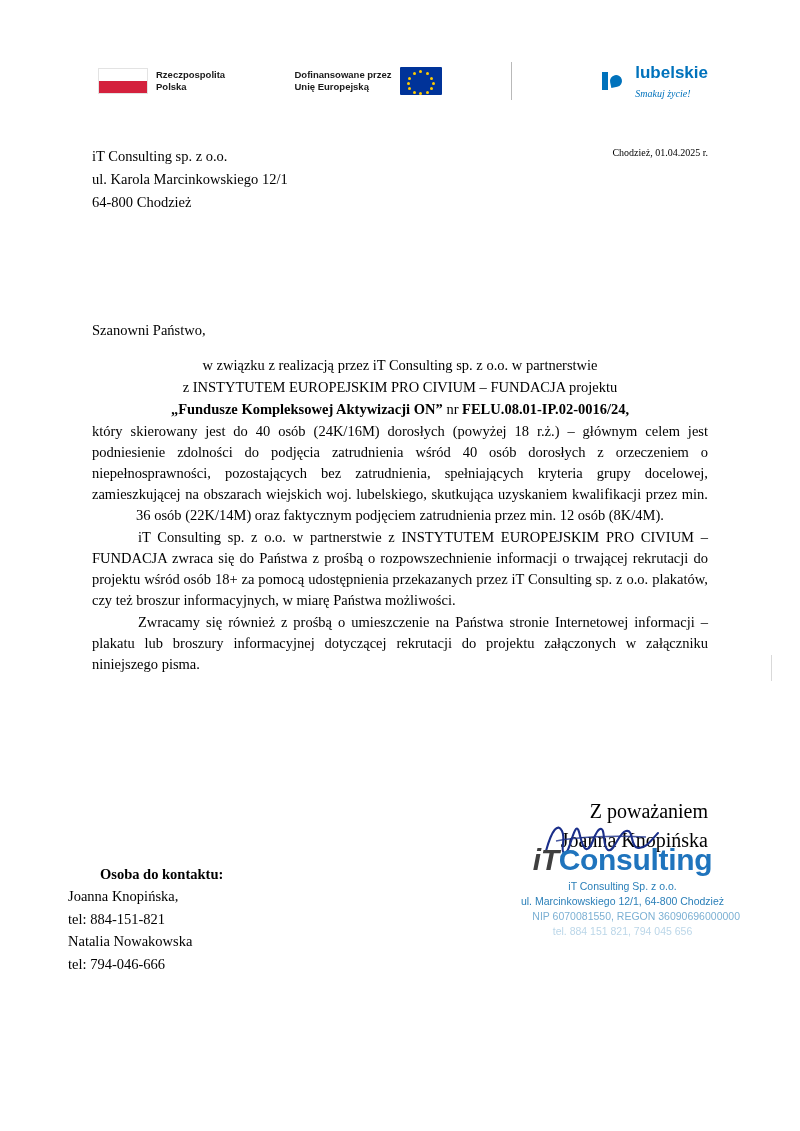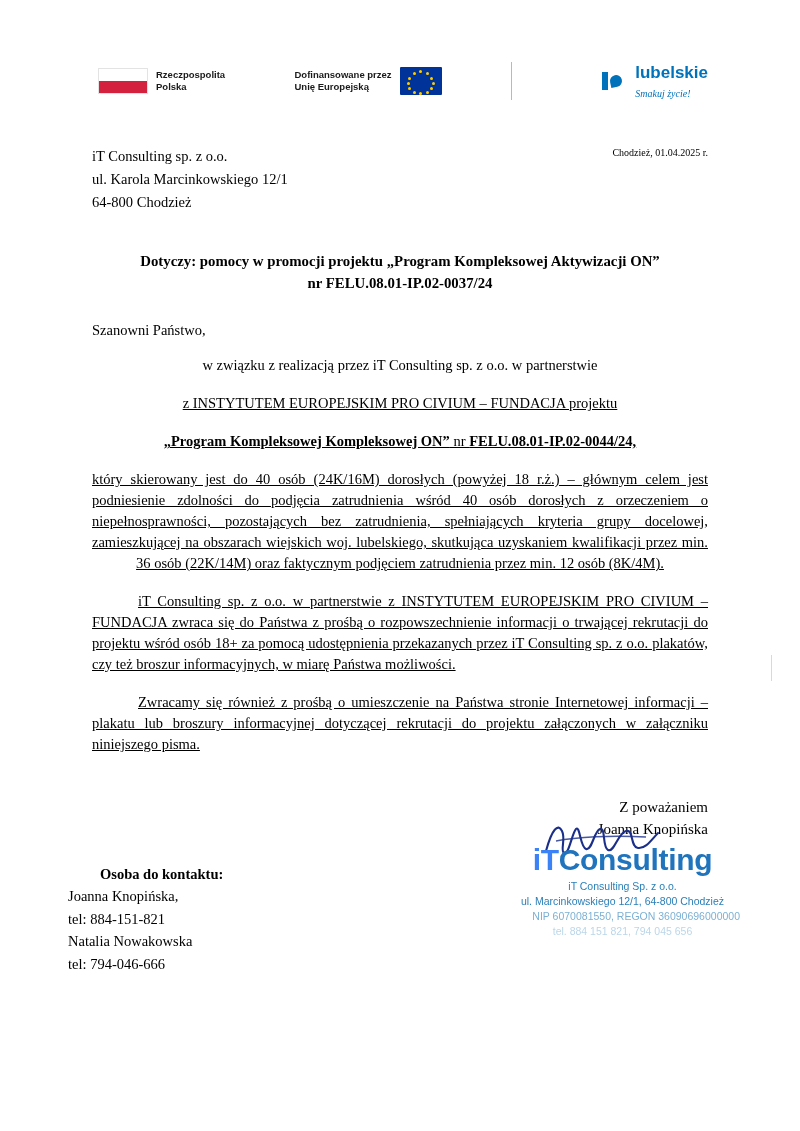--- a/index.html
+++ b/index.html
@@ -194,33 +194,32 @@
     margin: 0 0 0 0;
     text-align: justify;
     text-indent: 46px;
     hyphens: auto;
   }
   .body p.center {
     text-align: center;
     text-indent: 0;
   }
   .body p + p {
-    margin-top: 17px;
-    text-decoration: underline;
+    margin-top: 1px;
   }
   .body b { font-weight: bold; }
 
   
   .sign-block {
     position: absolute;
     top: 797px;
     right: 92px;
     width: 260px;
     text-align: right;
-    font-size: 15px;
+    font-size: 20px;
     line-height: 1.45;
   }
   .sign-line2 {
     position: relative;
   }
   .signature-scribble {
     position: absolute;
     top: 20px;
     right: 46px;
     width: 120px;
@@ -240,21 +239,22 @@
   }
   .stamp-title {
     font-family: "Liberation Sans", sans-serif;
     font-size: 30px;
     font-weight: bold;
     letter-spacing: -0.3px;
     line-height: 1;
     white-space: nowrap;
   }
   .stamp-title .it {
-    color: #3b82f6;
+    color: #404040;
+    font-style: italic;
   }
   .stamp-lines {
     font-family: "Liberation Sans", sans-serif;
     font-size: 10.5px;
     line-height: 1.42;
     margin-top: 4px;
     color: #2a7fb8;
   }
   .stamp-lines .faded { opacity: 0.62; text-align: right; }
   .stamp-lines .faded2 { opacity: 0.32; }
@@ -335,32 +335,28 @@
   </div>
 
   <div class="addr">
     <div>iT Consulting sp. z o.o.</div>
     <div>ul. Karola Marcinkowskiego 12/1</div>
     <div>64-800 Chodzież</div>
   </div>
 
   <div class="date">Chodzież, 01.04.2025 r.</div>
 
-  <div class="subject">
-    <div>Dotyczy: pomocy w promocji projektu „Program Kompleksowej Aktywizacji ON”</div>
-    <div>nr FELU.08.01-IP.02-0037/24</div>
-  </div>
 
   <div class="salutation">Szanowni Państwo,</div>
 
   <div class="body">
     <p class="center">w związku z realizacją przez iT Consulting sp. z o.o. w partnerstwie</p>
     <p class="center">z INSTYTUTEM EUROPEJSKIM PRO CIVIUM – FUNDACJA  projektu</p>
     <p class="center">
-      <b>„Program Kompleksowej Kompleksowej ON”</b><span> nr </span><b>FELU.08.01-IP.02-0044/24,</b>
+      <b>„Fundusze Kompleksowej Aktywizacji ON”</b><span> nr </span><b>FELU.08.01-IP.02-0016/24,</b>
     </p>
     <p class="center" style="text-align:justify; text-align-last:center;">który skierowany jest do 40 osób (24K/16M) dorosłych (powyżej 18 r.ż.) – głównym celem jest podniesienie zdolności do podjęcia zatrudnienia wśród 40 osób dorosłych z orzeczeniem o niepełnosprawności, pozostających bez zatrudnienia, spełniających kryteria grupy docelowej, zamieszkującej na obszarach wiejskich woj. lubelskiego, skutkująca uzyskaniem kwalifikacji przez min. 36 osób (22K/14M) oraz faktycznym podjęciem zatrudnienia przez min. 12 osób (8K/4M).</p>
     <p>iT Consulting sp. z o.o. w partnerstwie z INSTYTUTEM EUROPEJSKIM PRO CIVIUM – FUNDACJA zwraca się do Państwa z prośbą o rozpowszechnienie informacji o trwającej rekrutacji do projektu wśród osób 18+ za pomocą udostępnienia przekazanych przez iT Consulting sp. z o.o. plakatów, czy też broszur informacyjnych, w miarę Państwa możliwości.</p>
     <p>Zwracamy się również z prośbą o umieszczenie na Państwa stronie Internetowej informacji – plakatu lub broszury informacyjnej dotyczącej rekrutacji do projektu załączonych w załączniku niniejszego pisma.</p>
   </div>
 
   <div class="sign-block">
     <div>Z poważaniem</div>
     <div>Joanna Knopińska</div>
 

